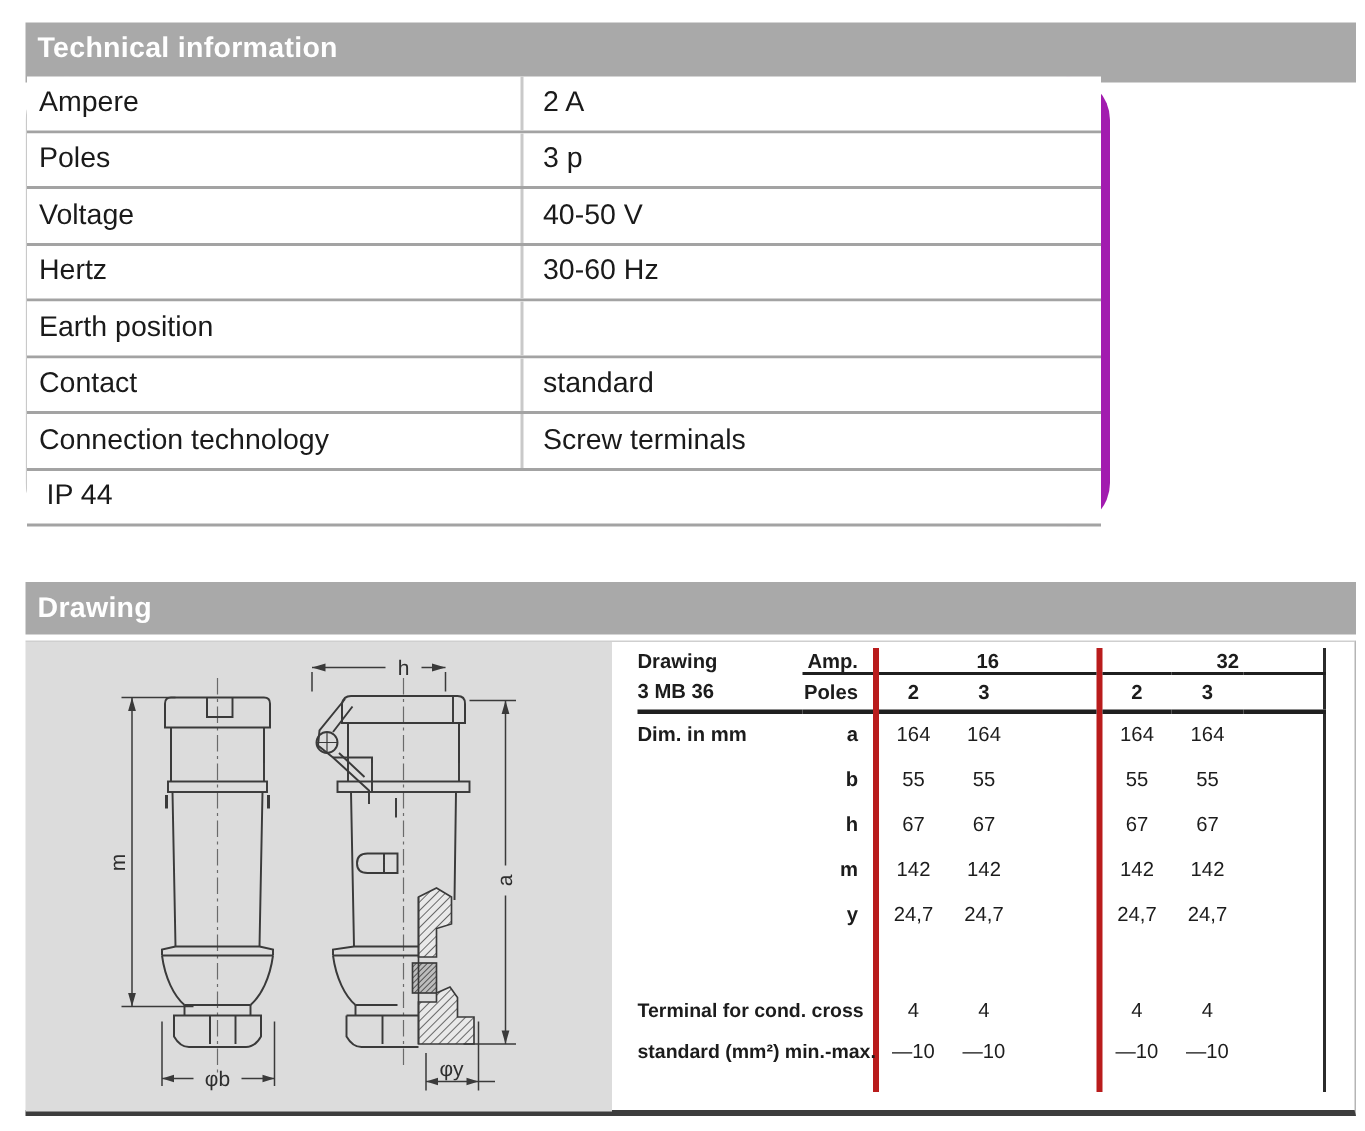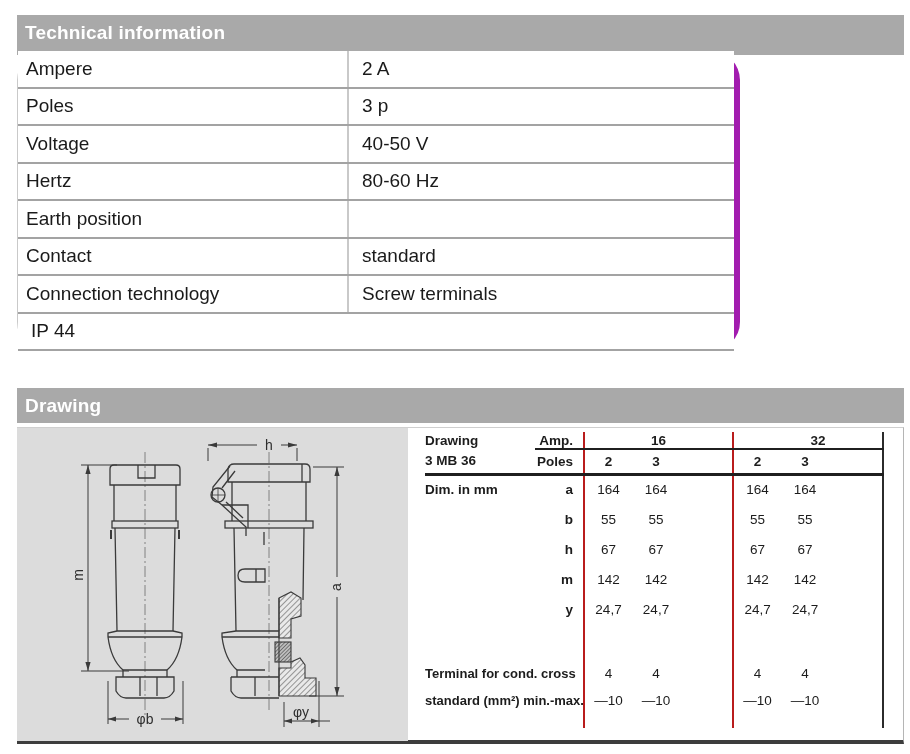--- a/index.html
+++ b/index.html
@@ -29,21 +29,21 @@
     background:#dcdcdc; }
 
   
   .dt { position:absolute; left:408px; top:4px; border-collapse:collapse;
     table-layout:fixed; width:458px; font-size:13.5px; color:#1c1c1c; }
   .dt td { padding:0; vertical-align:middle; white-space:nowrap; }
   .dt .lbl { text-align:left; font-weight:bold; font-size:13.5px; }
   .dt .attr { text-align:right; padding-right:10px; font-weight:bold;margin-top:12px; }
   .dt .num { text-align:center; font-weight:normal; }
   .dt .hdr { font-weight:bold; text-align:center; }
-  .dt .bl { border-left:2px solid #b91c1c;margin-top:10px; }
+  .dt .bl { border-left:4px solid #b91c1c;margin-top:10px; }
   .dt .br { border-right:2px solid #2b2b2b;padding-left:20px; }
   .dt .u1 { border-bottom:2px solid #1f1f1f; }
   .dt .u2 { border-bottom:3px solid #1f1f1f; }
   .dt .term { font-weight:bold; font-size:13px; text-align:left; }
   .r-h1 { height:17px; } .r-h2 { height:25px; }
   .r-dim { height:30px; } .r-gap { height:34px; }
   .r-t1 { height:30px; } .r-t2 { height:40px; }
   .r-t2 td { vertical-align:top; padding-top:5px; }
 
   svg text { font-family:"Liberation Sans", sans-serif; font-size:14px; fill:#2e2e2e; }
@@ -64,21 +64,21 @@
     <div class="ti-row">
       <div class="ti-label">Poles</div>
       <div class="ti-value">3 p</div>
     </div>
     <div class="ti-row">
       <div class="ti-label">Voltage</div>
       <div class="ti-value">40-50 V</div>
     </div>
     <div class="ti-row">
       <div class="ti-label">Hertz</div>
-      <div class="ti-value">80-60 Hz</div>
+      <div class="ti-value">30-60 Hz</div>
     </div>
     <div class="ti-row">
       <div class="ti-label">Earth position</div>
     </div>
     <div class="ti-row">
       <div class="ti-label">Contact</div>
       <div class="ti-value">standard</div>
     </div>
     <div class="ti-row">
       <div class="ti-label">Connection technology</div>

